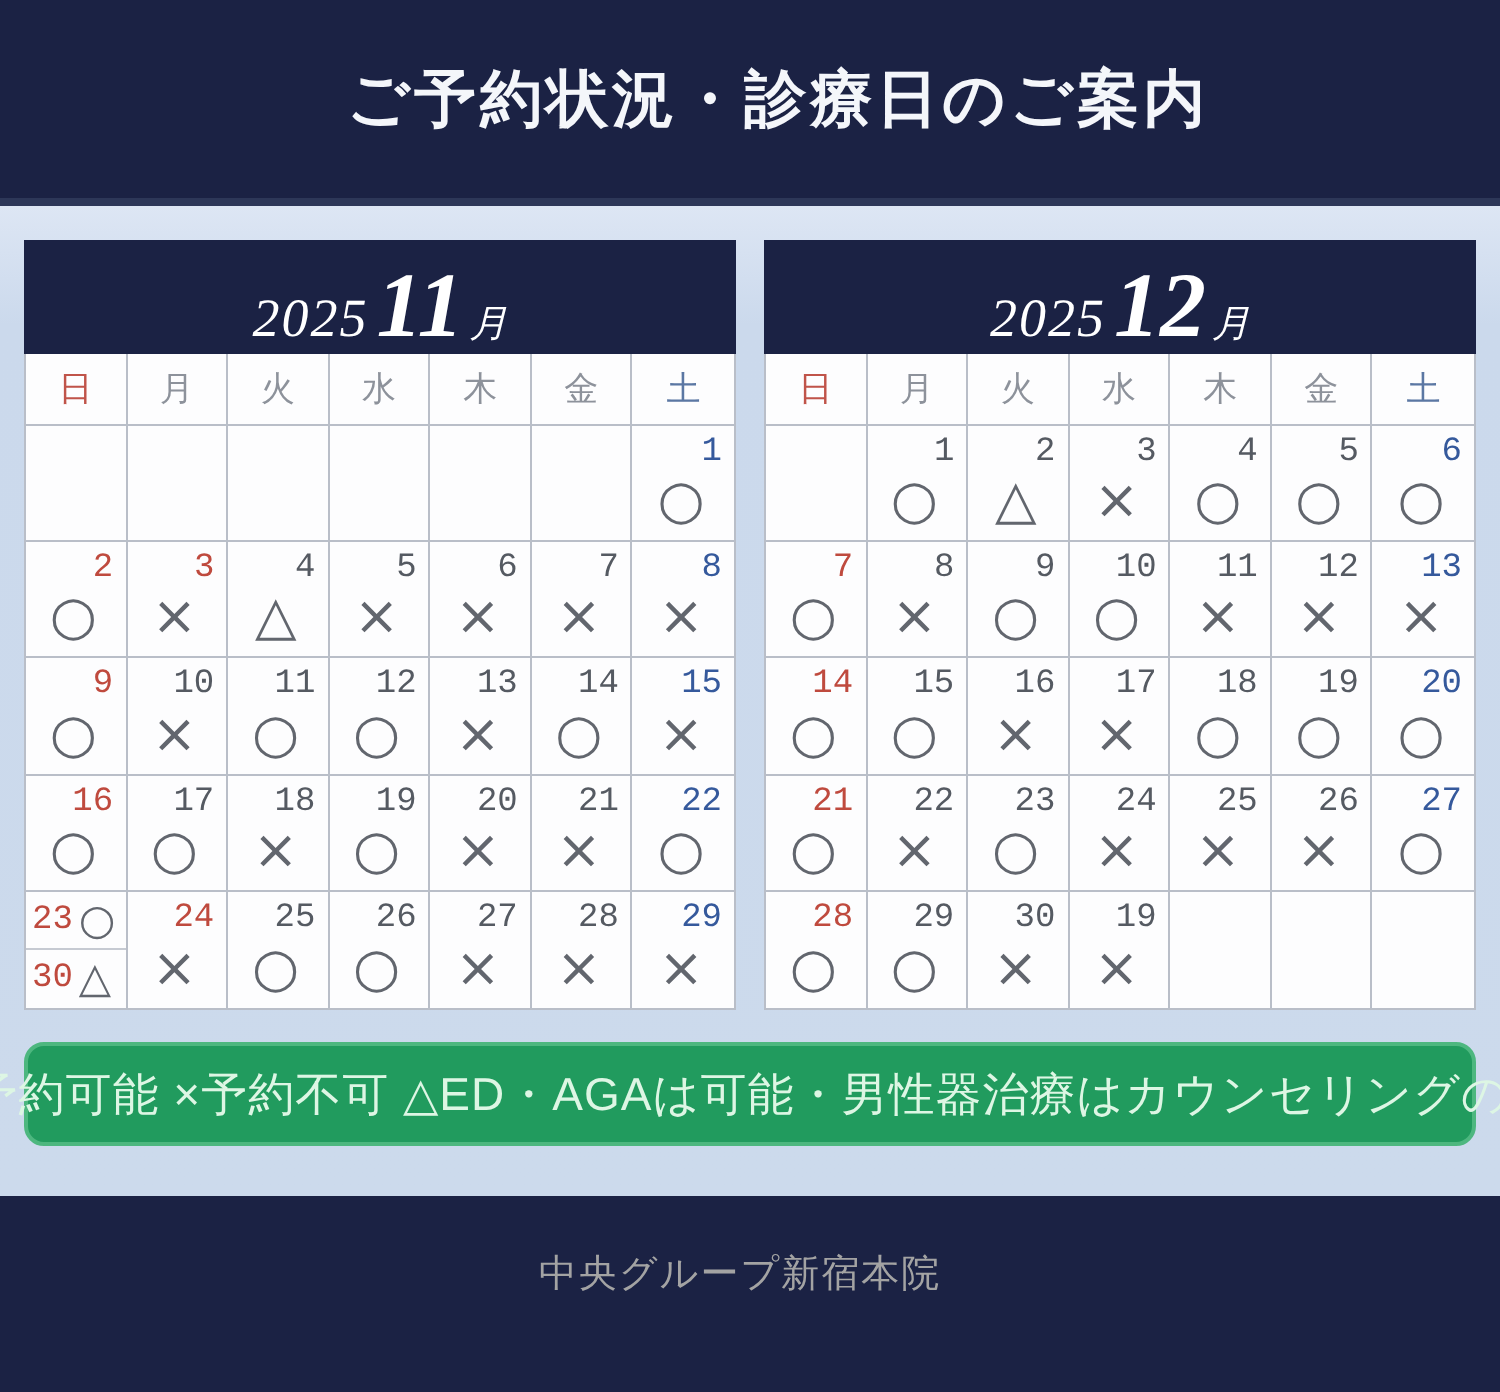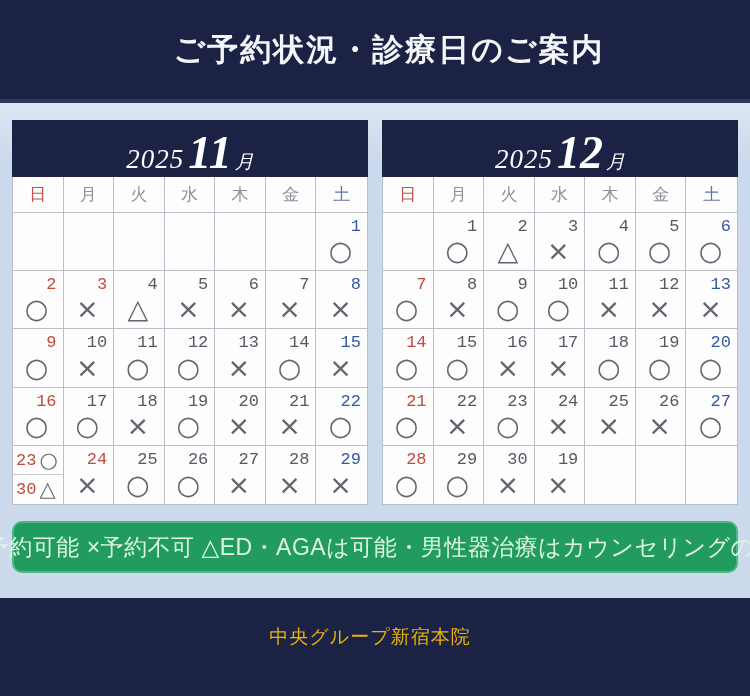--- a/index.html
+++ b/index.html
@@ -87,21 +87,21 @@
   .legend span {
     font-family:"Liberation Sans","DejaVu Sans",sans-serif;
     color:#ddf6e4; font-size:23px; letter-spacing:0.5px; white-space:nowrap;
   }
   
   .footer {
     height:98px; background:#1b2244;
     display:flex; align-items:baseline; justify-content:center;
     padding-top:26px;
   }
-  .footer .grp { color:#eab308; font-size:19px; margin-right:10px; letter-spacing:1px; }
+  .footer .grp { color:#a3a3a3; font-size:19px; margin-right:10px; letter-spacing:1px; }
   .footer .cln { color:#f7f9fc; font-size:31px; font-weight:bold; letter-spacing:1px; }
 </style>
 </head>
 <body>
 
 <div class="top-band">
   <h1>ご予約状況・診療日のご案内</h1>
 </div>
 
 <div class="mid">

